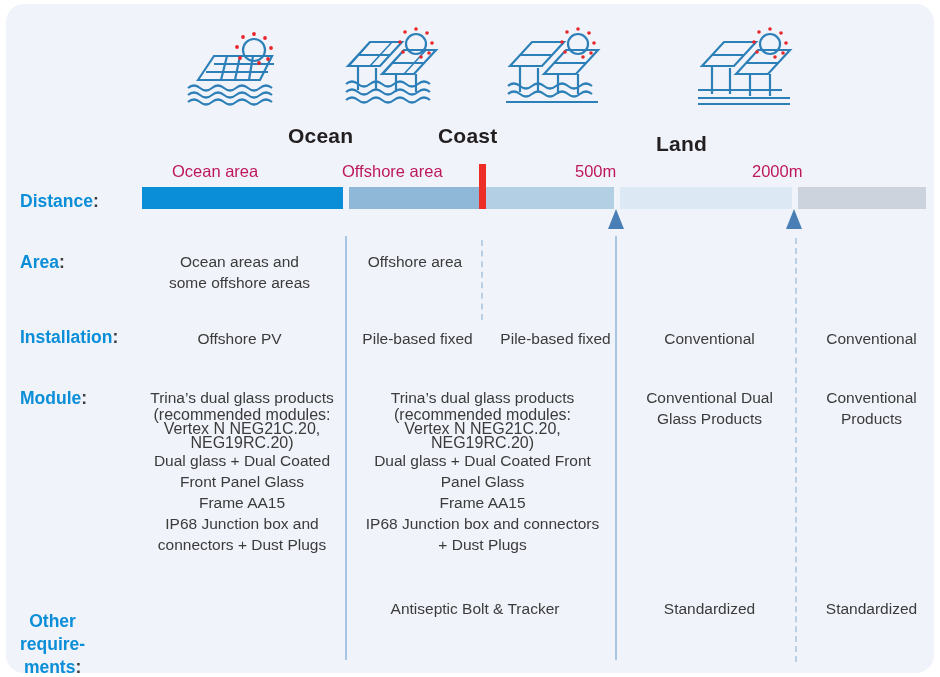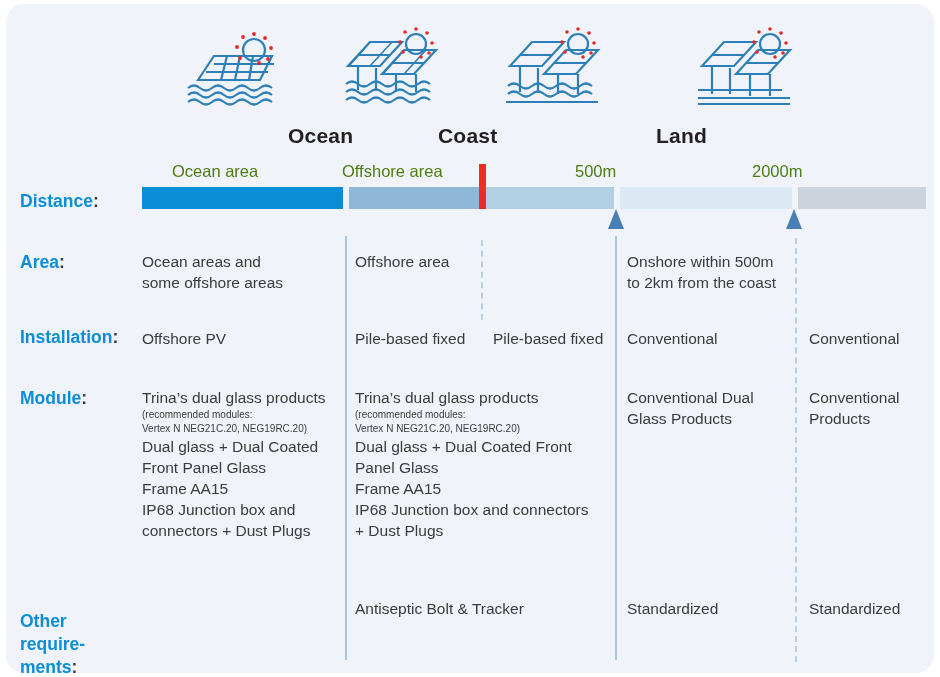--- a/index.html
+++ b/index.html
@@ -1,45 +1,45 @@
 <!DOCTYPE html>
 <html><head>
 <meta charset="utf-8">
 <style>
   html,body{margin:0;padding:0;background:#ffffff;}
   body{width:940px;height:677px;font-family:"Liberation Sans",sans-serif;overflow:hidden;}
-  #card{position:absolute;left:6px;top:4px;width:928px;height:669px;background:#f0f3fa;border-radius:18px;overflow:hidden;}
+  #card{position:absolute;left:6px;top:4px;width:928px;height:669px;background:#f0f3fa;border-radius:18px;overflow:hidden;text-align:center;}
 
   
   .icon-row{position:absolute;left:0;top:18px;width:928px;height:90px;}
   .pv-icon{position:absolute;top:0;width:110px;height:88px;}
   .pv-icon svg{display:block;width:110px;height:88px;}
 
   
   .zone-title{position:absolute;font-size:21px;font-weight:bold;color:#231f20;letter-spacing:.2px;}
 
   
-  .seg-cap{position:absolute;font-size:16.5px;color:#4d7c0f;white-space:nowrap;}
+  .seg-cap{position:absolute;font-size:16.5px;color:#be185d;white-space:nowrap;}
 
   
   .bar-seg{position:absolute;top:183px;height:22px;}
   .coast-line{position:absolute;left:473px;top:160px;width:7px;height:45px;background:#ed2e26;}
   .marker{position:absolute;top:205px;width:0;height:0;border-left:8px solid transparent;border-right:8px solid transparent;border-bottom:20px solid #4a7fb5;}
 
   
   .row-label{position:absolute;left:14px;font-size:17.5px;font-weight:bold;color:#0b8ed8;line-height:22px;}
   .row-label .colon{color:#3b3b3b;font-weight:bold;}
 
   
   .div-solid{position:absolute;width:2px;background:#a8c6e4;}
   .div-dash{position:absolute;width:0;border-left:2px dashed #b8cfe6;}
 
   
   .cell{position:absolute;font-size:15.5px;color:#3b3b3b;line-height:21px;}
-  .cell .small{font-size:10px;line-height:14px;display:block;}
+  .cell .small{font-size:16px;line-height:14px;display:block;}
   .cell .big{display:block;}
 </style>
 </head>
 <body>
 
 <div id="card">
 
   <div class="icon-row">
 
     <div class="pv-icon" style="left:172px">
@@ -142,21 +142,21 @@
             <circle cx="64" cy="20" r="1.8"></circle>
           <circle cx="67" cy="30" r="1.8"></circle>
             <circle cx="85" cy="35" r="1.8"></circle>
         </g>
       </svg>
     </div>
   </div>
 
   <div class="zone-title" style="left:282px;top:120px">Ocean</div>
   <div class="zone-title" style="left:432px;top:120px">Coast</div>
-  <div class="zone-title" style="left:650px;top:120px">Land</div>
+  <div class="zone-title" style="left:650px;top:128px">Land</div>
 
   <div class="seg-cap" style="left:166px;top:158px">Ocean area</div>
   <div class="seg-cap" style="left:336px;top:158px">Offshore area</div>
   <div class="seg-cap" style="left:569px;top:158px">500m</div>
   <div class="seg-cap" style="left:746px;top:158px">2000m</div>
 
   <div class="row-label" style="top:186px">
     <span>Distance</span><span class="colon">:</span>
   </div>
 
@@ -174,22 +174,20 @@
   <div class="div-solid" style="left:609px;top:232px;height:424px"></div>
   <div class="div-dash" style="left:475px;top:236px;height:80px"></div>
   <div class="div-dash" style="left:789px;top:234px;height:424px"></div>
 
   <div class="row-label" style="top:247px">
     <span>Area</span><span class="colon">:</span>
   </div>
   <div class="cell" style="left:136px;top:247px;width:195px;white-space:pre-line">Ocean areas and
 some offshore areas</div>
   <div class="cell" style="left:349px;top:247px;width:120px;white-space:pre-line">Offshore area</div>
-  <div class="cell" style="left:621px;top:247px;width:165px;white-space:pre-line">Onshore within 500m
-to 2km from the coast</div>
 
   <div class="row-label" style="top:322px">
     <span>Installation</span><span class="colon">:</span>
   </div>
   <div class="cell" style="left:136px;top:324px;width:195px">Offshore PV</div>
   <div class="cell" style="left:349px;top:324px;width:125px">Pile-based fixed</div>
   <div class="cell" style="left:487px;top:324px;width:125px">Pile-based fixed</div>
   <div class="cell" style="left:621px;top:324px;width:165px">Conventional</div>
   <div class="cell" style="left:803px;top:324px;width:125px">Conventional</div>
 

